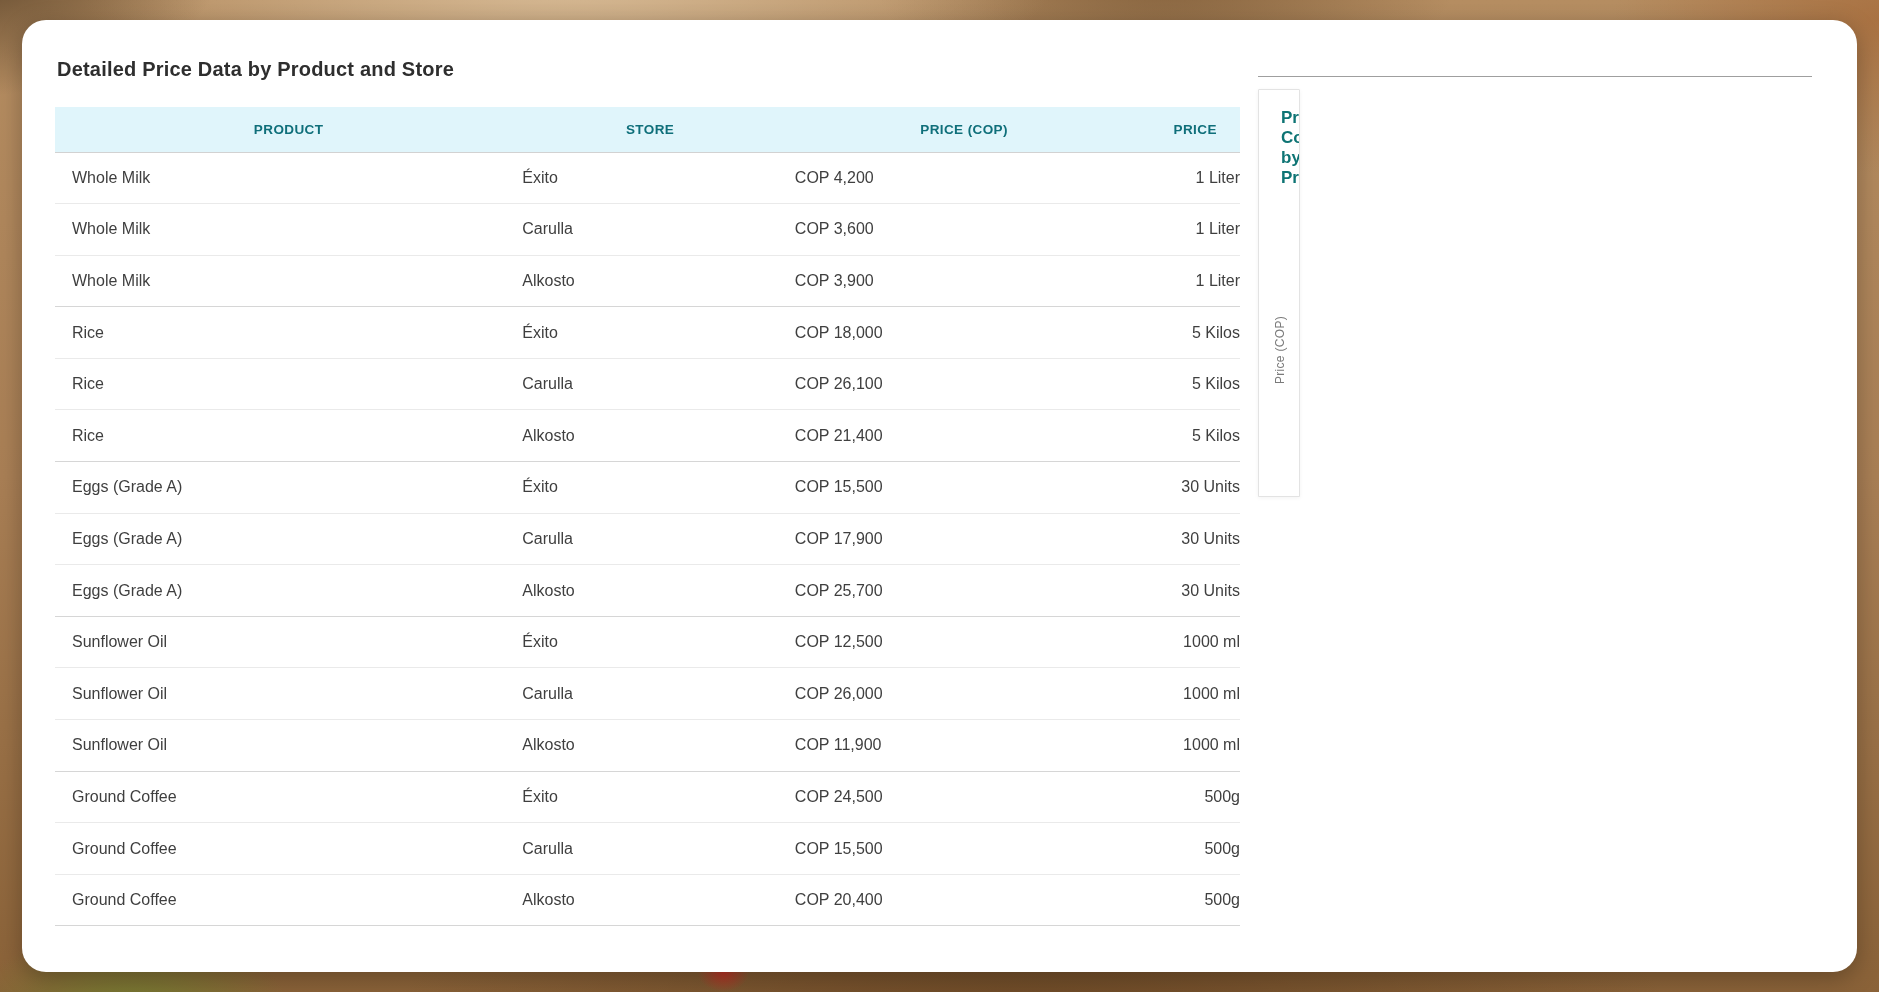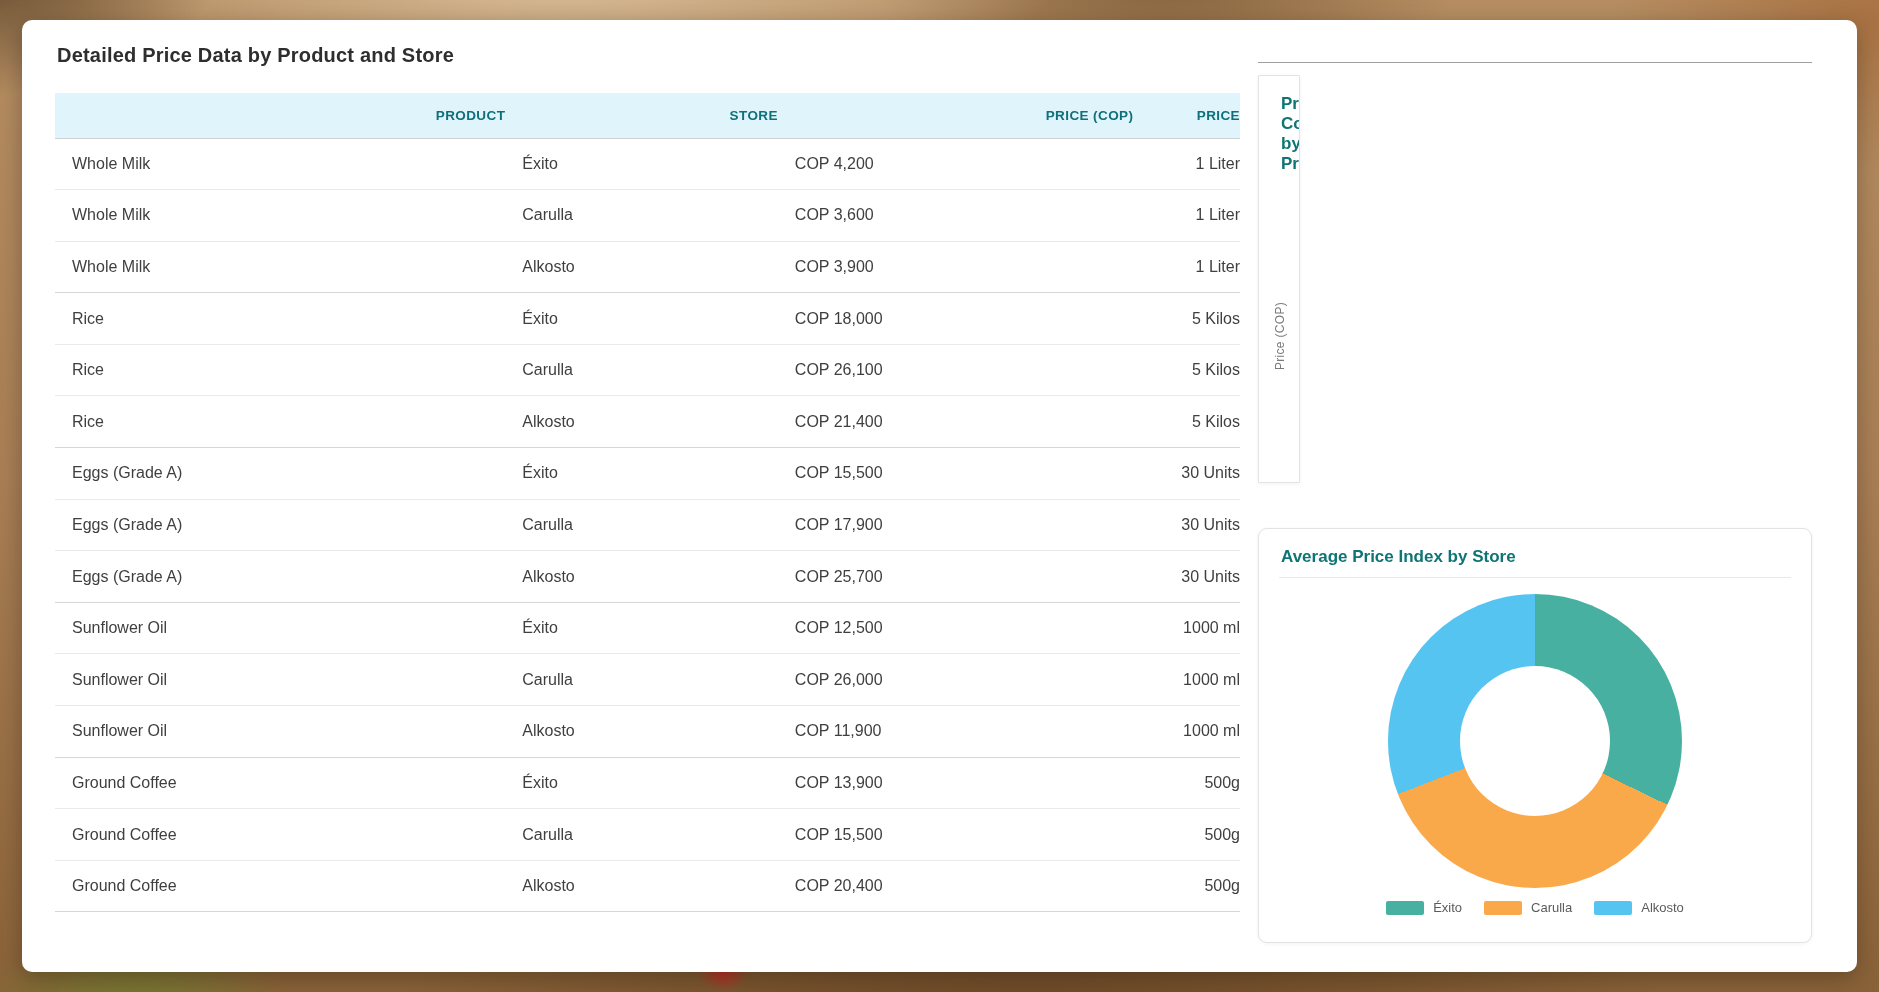--- a/index.html
+++ b/index.html
@@ -12,32 +12,32 @@
       radial-gradient(ellipse 40px 30px at 38.5% 98%, rgba(190,45,35,0.9), transparent 65%),
       radial-gradient(ellipse 420px 220px at -2% -4%, rgba(60,42,22,0.75), transparent 62%),
       radial-gradient(ellipse 700px 190px at 30% -2%, rgba(225,200,165,0.8), transparent 70%),
       radial-gradient(ellipse 420px 200px at 62% -3%, rgba(90,60,30,0.55), transparent 70%),
       radial-gradient(ellipse 380px 220px at 100% 2%, rgba(160,95,45,0.6), transparent 70%),
       radial-gradient(ellipse 900px 260px at 55% 104%, rgba(95,62,30,0.75), transparent 72%),
       linear-gradient(180deg, #b68e62 0%, #a97f55 48%, #8a6238 100%);
   }
   .dashboard-card {
     position: absolute; left: 22px; top: 20px; width: 1835px; height: 952px;
-    background: #ffffff; border-radius: 10px;
+    background: #ffffff; border-radius: 24px;
     box-shadow: 0 6px 24px rgba(0,0,0,0.28);
-    padding: 22px 45px 30px 33px;
+    padding: 36px 45px 30px 33px;
     display: flex; gap: 18px;
   }
   
   .left-pane { width: 1185px; flex: 0 0 1185px; }
   .page-title { font-size: 20px; font-weight: 700; color: #2e2e2e; margin: 2px 0 26px 2px; letter-spacing: 0.2px; }
   table.price-table { width: 100%; border-collapse: collapse; table-layout: fixed; }
   table.price-table th {
     background: #e0f5fb; color: #0f6f7a; font-size: 13.5px; font-weight: 700;
-    text-align: right; letter-spacing: 0.4px; height: 45px; padding: 0 0 0 17px;
+    text-align: center; letter-spacing: 0.4px; height: 45px; padding: 0 0 0 17px;
     border-bottom: 1px solid #d2d2d2;
   }
   table.price-table td {
     color: #3f3f3f; font-size: 16px; height: 51.6px; padding: 0 0 0 17px;
     border-bottom: 1px solid #eaeaea; background: #fff;
   }
   table.price-table tr.group-end td { border-bottom: 1px solid #d6d6d6; }
   .col-product { width: 38%; } .col-store { width: 23%; } .col-price { width: 30%; } .col-unit { width: 9%; text-align: right; }
   
   .right-pane { width: 554px; flex: 0 0 554px; position: relative; }
@@ -156,21 +156,21 @@
           </tr>
           <tr class="group-end">
             <td class="col-product">Sunflower Oil</td>
             <td class="col-store">Alkosto</td>
             <td class="col-price">COP 11,900</td>
             <td class="col-unit">1000 ml</td>
           </tr>
           <tr>
             <td class="col-product">Ground Coffee</td>
             <td class="col-store">Éxito</td>
-            <td class="col-price">COP 13,900</td>
+            <td class="col-price">COP 24,500</td>
             <td class="col-unit">500g</td>
           </tr>
           <tr>
             <td class="col-product">Ground Coffee</td>
             <td class="col-store">Carulla</td>
             <td class="col-price">COP 15,500</td>
             <td class="col-unit">500g</td>
           </tr>
           <tr class="group-end">
             <td class="col-product">Ground Coffee</td>
@@ -197,36 +197,15 @@
       <div class="x-labels" id="bar-x-labels">
           <div class="x-label">Whole Milk</div>
           <div class="x-label">Rice</div>
           <div class="x-label">Eggs (Grade A)</div>
           <div class="x-label">Sunflower Oil</div>
           <div class="x-label">Ground Coffee</div>
         </div>
       <div class="chart-legend" id="bar-legend"></div>
     </div>
 
-    <div class="chart-card donut">
-      <div class="chart-title">Average Price Index by Store</div>
-      <div class="chart-divider"></div>
-      <div class="donut-wrap">
-        <div class="donut-ring" id="donut-ring" style="background: conic-gradient(rgb(72, 176, 160) 0deg, rgb(72, 176, 160) 115.73deg, rgb(249, 169, 74) 115.73deg, rgb(249, 169, 74) 248.79deg, rgb(85, 196, 240) 248.79deg, rgb(85, 196, 240) 360deg);"></div>
-      </div>
-      <div class="chart-legend" id="donut-legend">
-          <div class="legend-item">
-            <span class="legend-swatch" style="background: rgb(72, 176, 160);"></span>
-            <span class="legend-label">Éxito</span>
-          </div>
-          <div class="legend-item">
-            <span class="legend-swatch" style="background: rgb(249, 169, 74);"></span>
-            <span class="legend-label">Carulla</span>
-          </div>
-          <div class="legend-item">
-            <span class="legend-swatch" style="background: rgb(85, 196, 240);"></span>
-            <span class="legend-label">Alkosto</span>
-          </div>
-        </div>
-    </div>
   </div>
 
 </div>
 
 </body></html>

